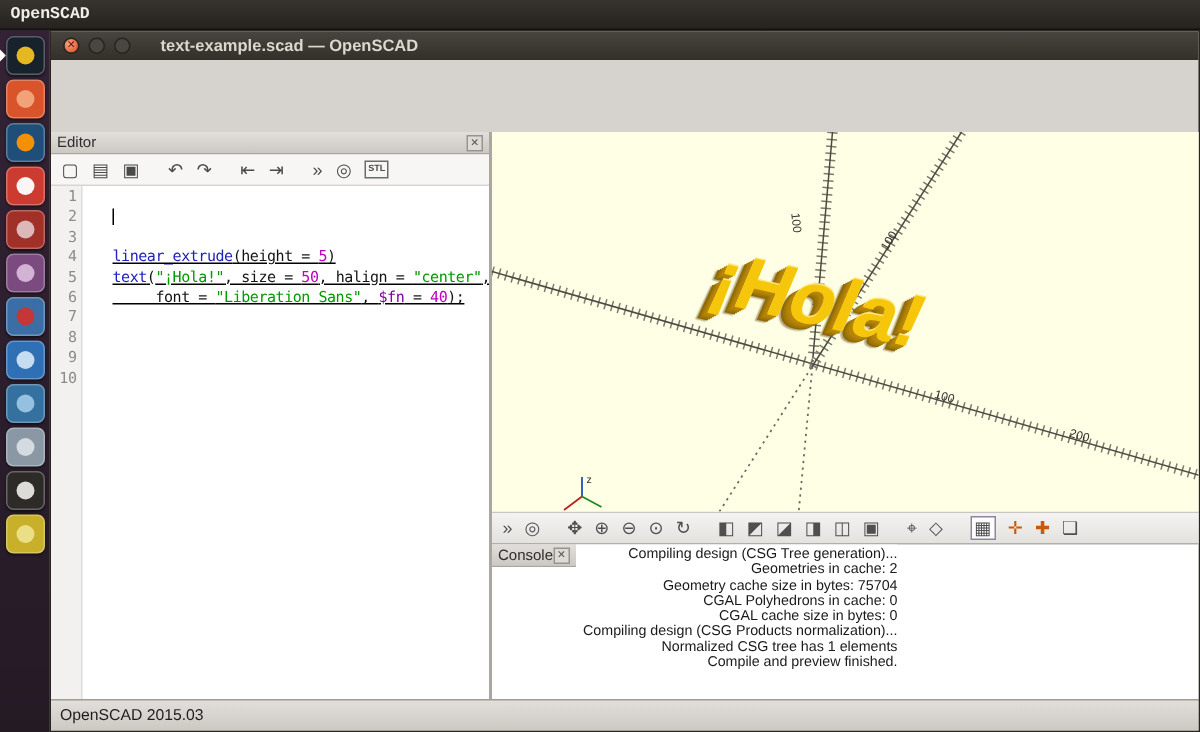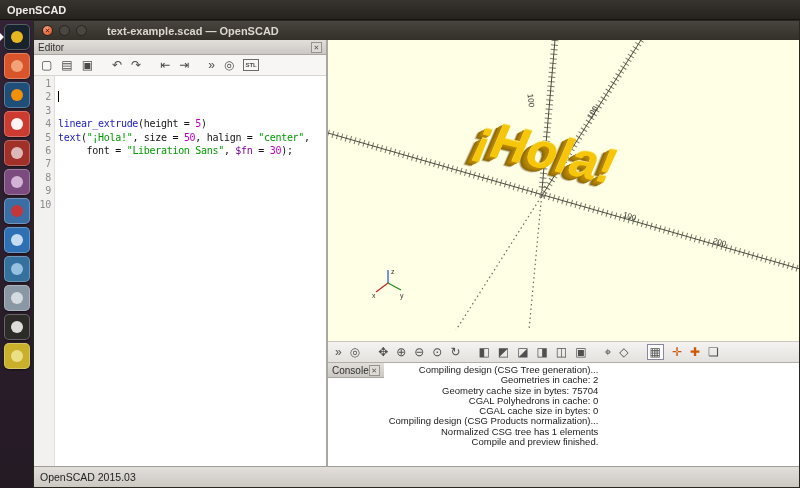--- a/index.html
+++ b/index.html
@@ -1,50 +1,50 @@
 <!DOCTYPE html>
 <html><head>
 <meta charset="utf-8">
 <style>
 *{margin:0;padding:0;box-sizing:border-box;}
 html,body{background:#111;}
 body{font-family:"Liberation Sans",sans-serif;}
 .screen{position:relative;width:800px;height:488px;overflow:hidden;background:#2c1e2a;}
 
 
-.topbar{position:absolute;top:0;left:0;width:800px;height:20px;background:linear-gradient(#37332f,#26231f);color:#f0eeea;display:flex;align-items:center;padding:0 7px;font-size:11px;font-weight:bold;border-bottom:1px solid #15130f;z-index:6;}
+.topbar{position:absolute;top:0;left:0;width:800px;height:20px;background:linear-gradient(#37332f,#26231f);color:#f0eeea;display:flex;align-items:center;padding:0 7px;font-size:11px;font-weight:bold;border-bottom:1px solid #15130f;z-index:6;font-family:Liberation Mono, monospace;}
 
 
 .launcher{position:absolute;top:20px;left:0;width:33px;height:468px;background:linear-gradient(#342336,#241a24);display:flex;flex-direction:column;align-items:center;padding-top:4px;gap:3px;z-index:5;}
 .licon{width:26px;height:26px;border-radius:5px;position:relative;box-shadow:inset 0 0 0 1px rgba(255,255,255,.28),0 1px 2px rgba(0,0,0,.5);flex:none;}
 .laccent{position:absolute;left:7px;top:7px;width:12px;height:12px;border-radius:50%;opacity:.95;}
 .active-arrow{position:absolute;left:0;top:13px;width:0;height:0;border-top:4px solid transparent;border-bottom:4px solid transparent;border-left:4px solid #fff;}
 
 
 .window{position:absolute;left:33px;top:20px;width:767px;height:468px;display:flex;flex-direction:column;background:#d6d2ce;border:1px solid #29261f;}
 .titlebar{height:19px;background:linear-gradient(#48443f,#333029);display:flex;align-items:center;gap:6px;padding:0 8px;flex:none;}
 .wbtn{width:11px;height:11px;border-radius:50%;background:#4a4742;border:1px solid #272420;flex:none;}
 .wbtn.close{background:radial-gradient(circle at 35% 35%,#f8a389,#de4615);display:flex;align-items:center;justify-content:center;color:#581b06;font-size:7px;line-height:1;}
 .title{color:#dcd8d0;font-size:11px;font-weight:bold;margin-left:14px;white-space:nowrap;}
 
-.main{flex:1;display:flex;min-height:0;}
+.main{flex:1;display:flex;min-height:0;margin-top:48px;}
 
 
 .editor-panel{width:294px;flex:none;display:flex;flex-direction:column;background:#fff;border-right:2px solid #aaa7a2;}
 .panel-header{height:15px;background:linear-gradient(#e2dfdb,#ccc9c4);border-bottom:1px solid #a9a6a1;display:flex;align-items:center;padding:0 4px;font-size:10px;color:#2e2e2e;flex:none;}
 .ph-title{flex:1;}
 .panel-close{width:11px;height:11px;border:1px solid #96938e;background:#dedbd7;font-size:7px;line-height:1;display:flex;align-items:center;justify-content:center;color:#555;flex:none;}
 .editor-toolbar{height:21px;background:#f7f6f4;border-bottom:1px solid #d8d5d1;display:flex;align-items:center;padding:0 7px;gap:9px;color:#4a4a4a;flex:none;}
 .tbtn{font-size:12px;line-height:1;}
 .tbtn.stl{font-size:6px;font-weight:bold;border:1px solid #6b6b6b;padding:2px 1px;letter-spacing:0;}
 .tbtn.gap{margin-left:10px;}
 .editor-body{flex:1;display:flex;min-height:0;font-family:"DejaVu Sans Mono",monospace;font-size:10px;letter-spacing:-0.3px;}
 .gutter{width:21px;background:#f2f1f0;color:#8c8c8c;text-align:right;padding:1px 3px 0 0;border-right:1px solid #e0dedc;flex:none;}
 .gutter div{height:13.4px;line-height:13.4px;}
-.code{flex:1;padding:1px 0 0 3px;overflow:hidden;}
+.code{flex:1;padding:1px 0 0 20px;overflow:hidden;text-decoration:underline;}
 .code-line{height:13.4px;line-height:13.4px;position:relative;white-space:pre;}
 .tok-keyword{color:#2020c0;}
 .tok-plain{color:#141414;}
 .tok-number{color:#c000c0;}
 .tok-string{color:#009a00;}
 .tok-special{color:#8000a0;}
 .caret{position:absolute;left:0;top:1px;width:1px;height:11px;background:#000;}
 
 
 .right-col{flex:1;display:flex;flex-direction:column;min-width:0;background:#fff;}
@@ -156,21 +156,21 @@
             <div>8</div>
             <div>9</div>
             <div>10</div>
           </div>
           <div class="code">
             <div class="code-line"></div>
             <div class="code-line"><span class="caret"></span></div>
             <div class="code-line"></div>
             <div class="code-line"><span class="tok-keyword">linear_extrude</span><span class="tok-plain">(height = </span><span class="tok-number">5</span><span class="tok-plain">)</span></div>
             <div class="code-line"><span class="tok-keyword">text</span><span class="tok-plain">(</span><span class="tok-string">"¡Hola!"</span><span class="tok-plain">, size = </span><span class="tok-number">50</span><span class="tok-plain">, halign = </span><span class="tok-string">"center"</span><span class="tok-plain">,</span></div>
-            <div class="code-line"><span class="tok-plain">     font = </span><span class="tok-string">"Liberation Sans"</span><span class="tok-plain">, </span><span class="tok-special">$fn</span><span class="tok-plain"> = </span><span class="tok-number">30</span><span class="tok-plain">);</span></div>
+            <div class="code-line"><span class="tok-plain">     font = </span><span class="tok-string">"Liberation Sans"</span><span class="tok-plain">, </span><span class="tok-special">$fn</span><span class="tok-plain"> = </span><span class="tok-number">40</span><span class="tok-plain">);</span></div>
             <div class="code-line"></div>
             <div class="code-line"></div>
             <div class="code-line"></div>
             <div class="code-line"></div>
           </div>
         </div>
       </div>
 
       <div class="right-col">
 

